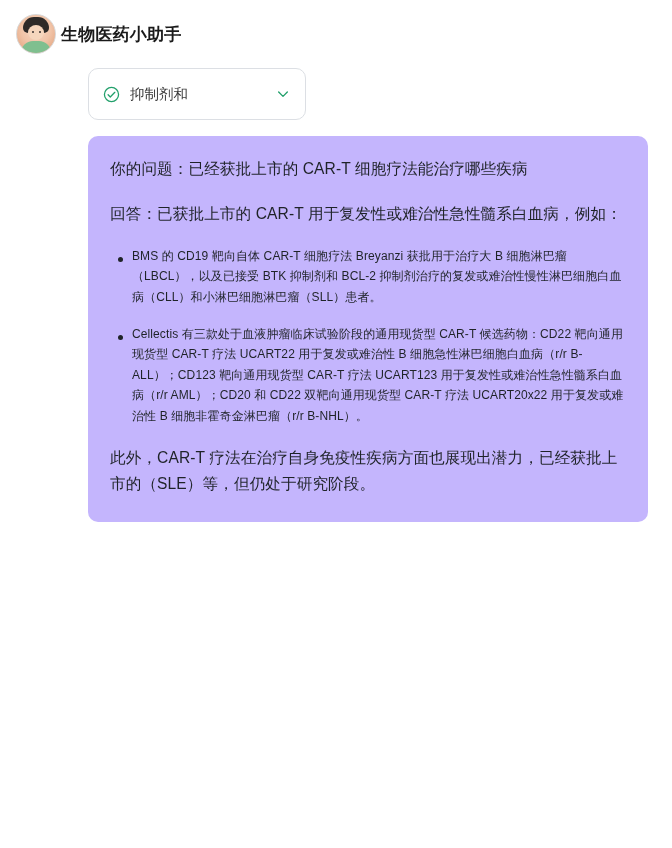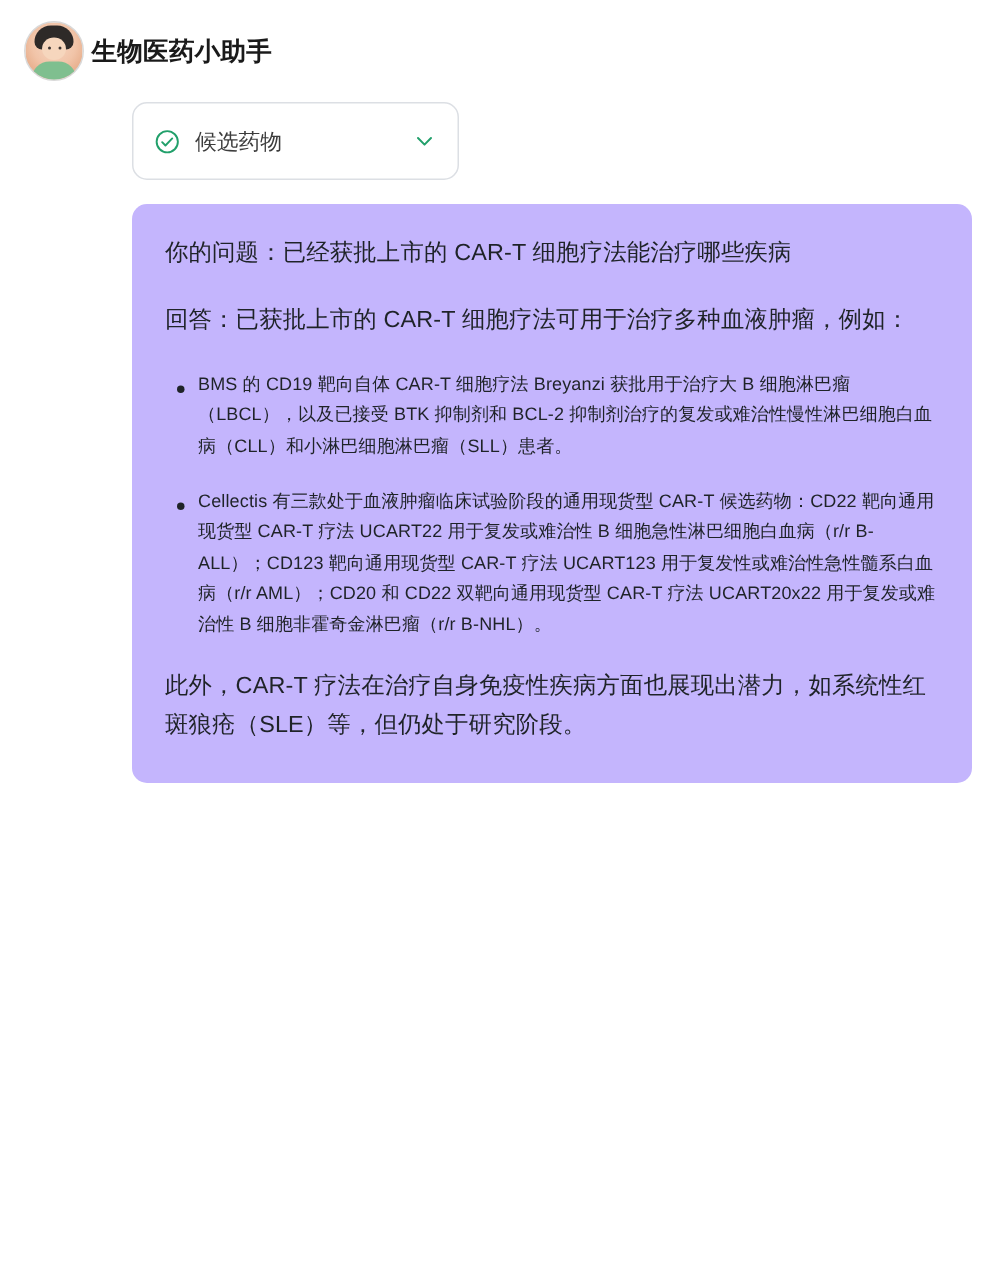--- a/index.html
+++ b/index.html
@@ -175,30 +175,30 @@
     </div>
     <div class="assistant-name">生物医药小助手</div>
   </div>
 
   <div class="status-row">
     <div class="status-pill">
       <svg class="check-icon" viewBox="0 0 24 24">
         <circle cx="12" cy="12" r="10" fill="none" stroke="#22a06b" stroke-width="1.8"></circle>
         <path d="M7.2 12.4l3.1 3.1 6.4-6.6" fill="none" stroke="#22a06b" stroke-width="1.8" stroke-linecap="round" stroke-linejoin="round"></path>
       </svg>
-      <span class="status-text">候选药物</span>
+      <span class="status-text">抑制剂和</span>
       <svg class="chevron" viewBox="0 0 24 24">
         <path d="M5.5 9l6.5 6.6L18.5 9" fill="none" stroke="#22a06b" stroke-width="2" stroke-linecap="round" stroke-linejoin="round"></path>
       </svg>
     </div>
   </div>
 
   <div class="answer-card">
     <p>你的问题：已经获批上市的 CAR-T 细胞疗法能治疗哪些疾病</p>
-    <p>回答：已获批上市的 CAR-T 细胞疗法可用于治疗多种血液肿瘤，例如：</p>
+    <p>回答：已获批上市的 CAR-T 用于复发性或难治性急性髓系白血病，例如：</p>
     <ul class="bullets">
       <li>BMS 的 CD19 靶向自体 CAR-T 细胞疗法 Breyanzi 获批用于治疗大 B 细胞淋巴瘤（LBCL），以及已接受 BTK 抑制剂和 BCL-2 抑制剂治疗的复发或难治性慢性淋巴细胞白血病（CLL）和小淋巴细胞淋巴瘤（SLL）患者。</li>
       <li>Cellectis 有三款处于血液肿瘤临床试验阶段的通用现货型 CAR-T 候选药物：CD22 靶向通用现货型 CAR-T 疗法 UCART22 用于复发或难治性 B 细胞急性淋巴细胞白血病（r/r B-ALL）；CD123 靶向通用现货型 CAR-T 疗法 UCART123 用于复发性或难治性急性髓系白血病（r/r AML）；CD20 和 CD22 双靶向通用现货型 CAR-T 疗法 UCART20x22 用于复发或难治性 B 细胞非霍奇金淋巴瘤（r/r B-NHL）。</li>
     </ul>
-    <p class="last">此外，CAR-T 疗法在治疗自身免疫性疾病方面也展现出潜力，如系统性红斑狼疮（SLE）等，但仍处于研究阶段。</p>
+    <p class="last">此外，CAR-T 疗法在治疗自身免疫性疾病方面也展现出潜力，已经获批上市的（SLE）等，但仍处于研究阶段。</p>
   </div>
 
 </div>
 
 </body></html>

